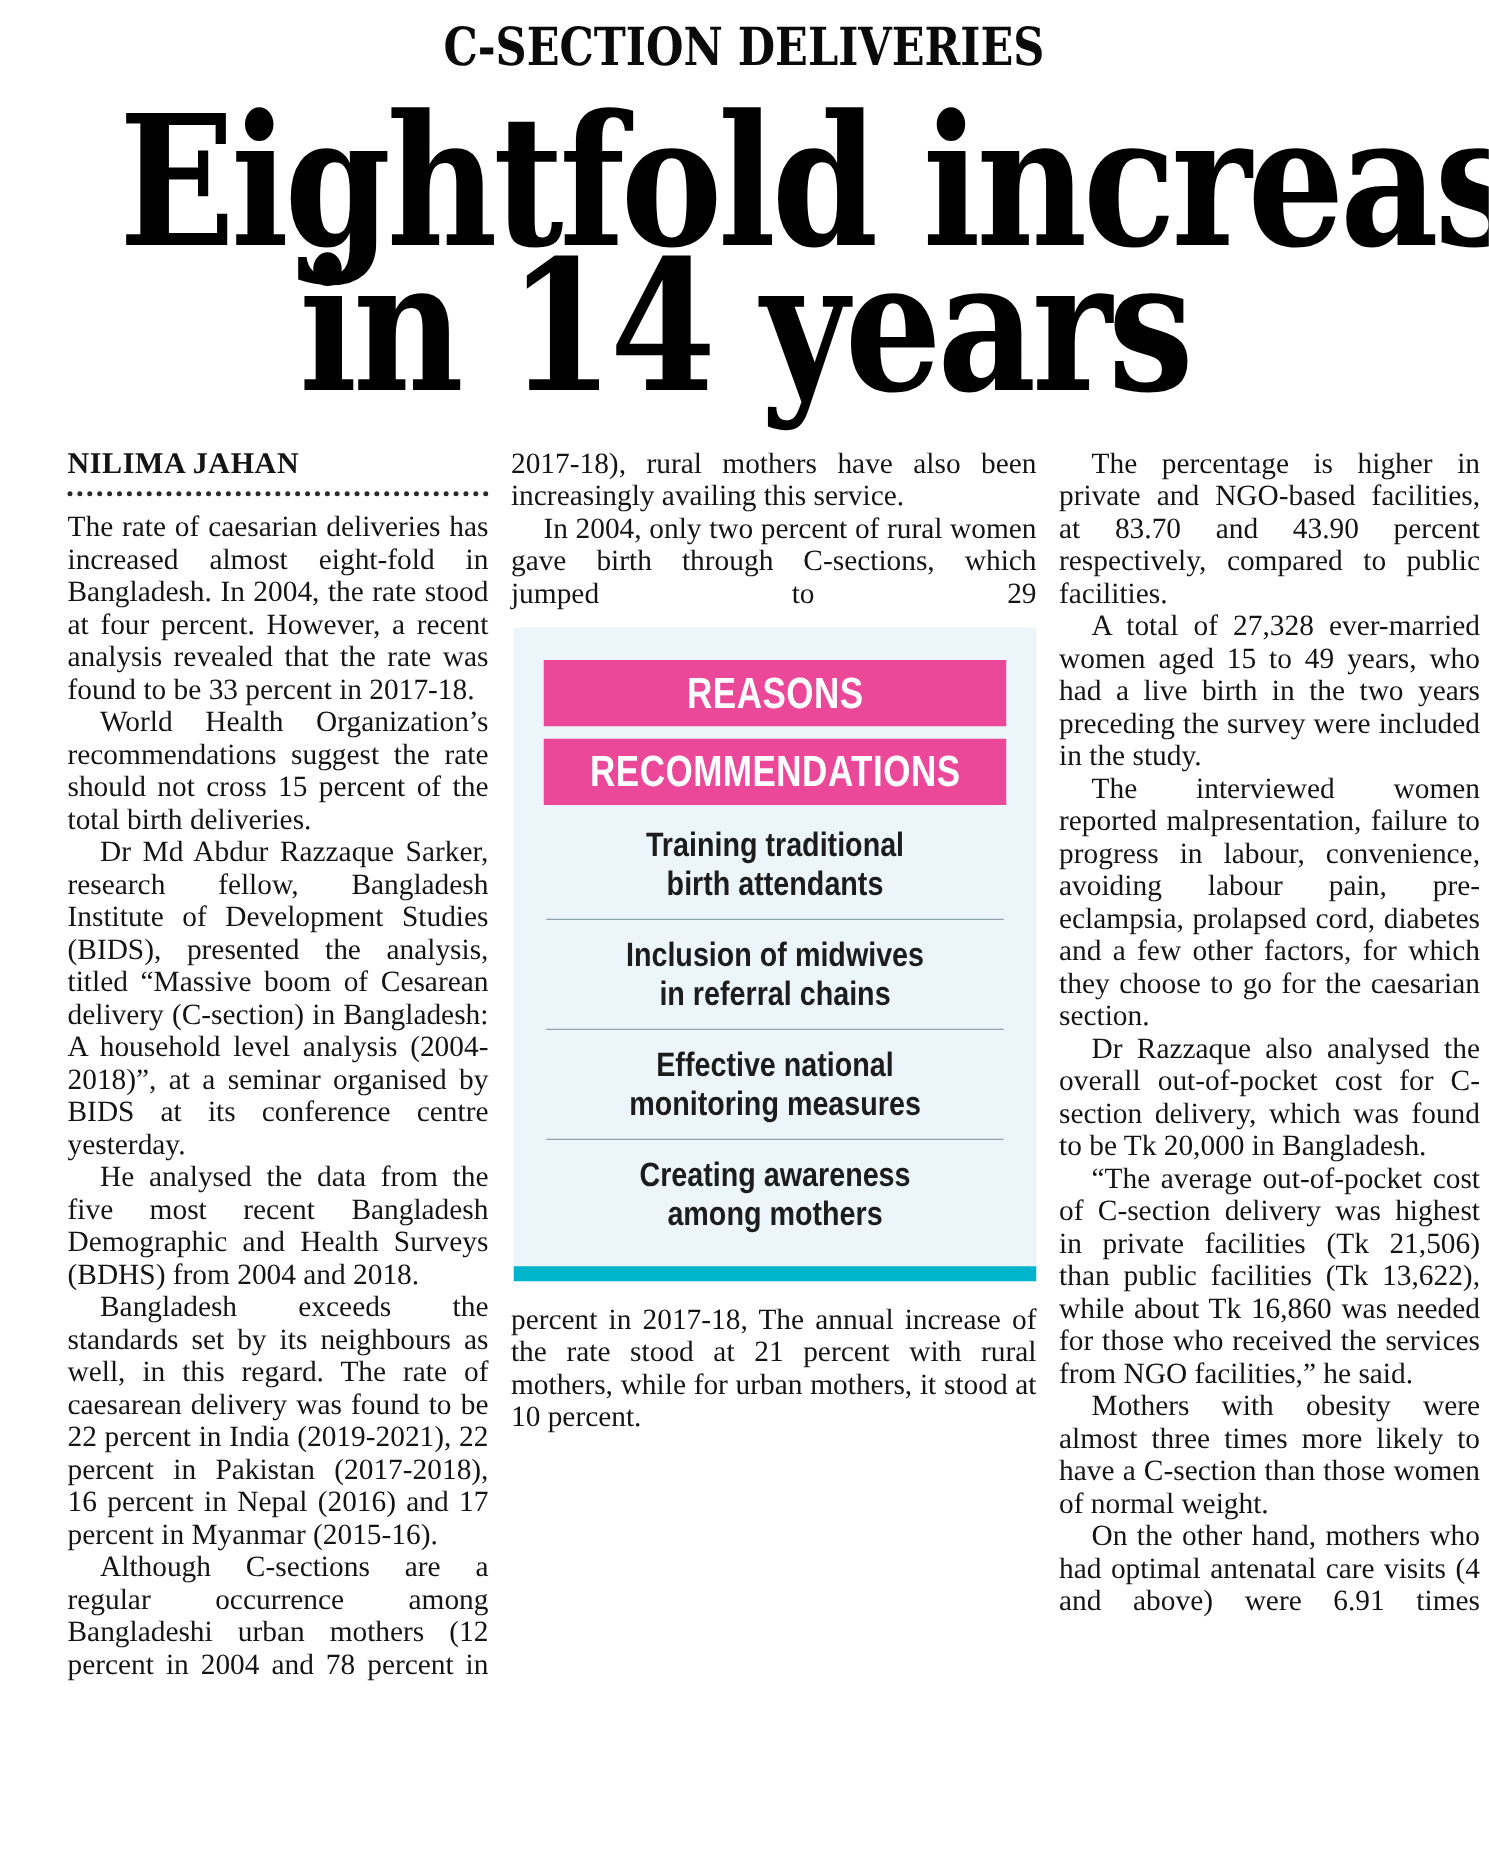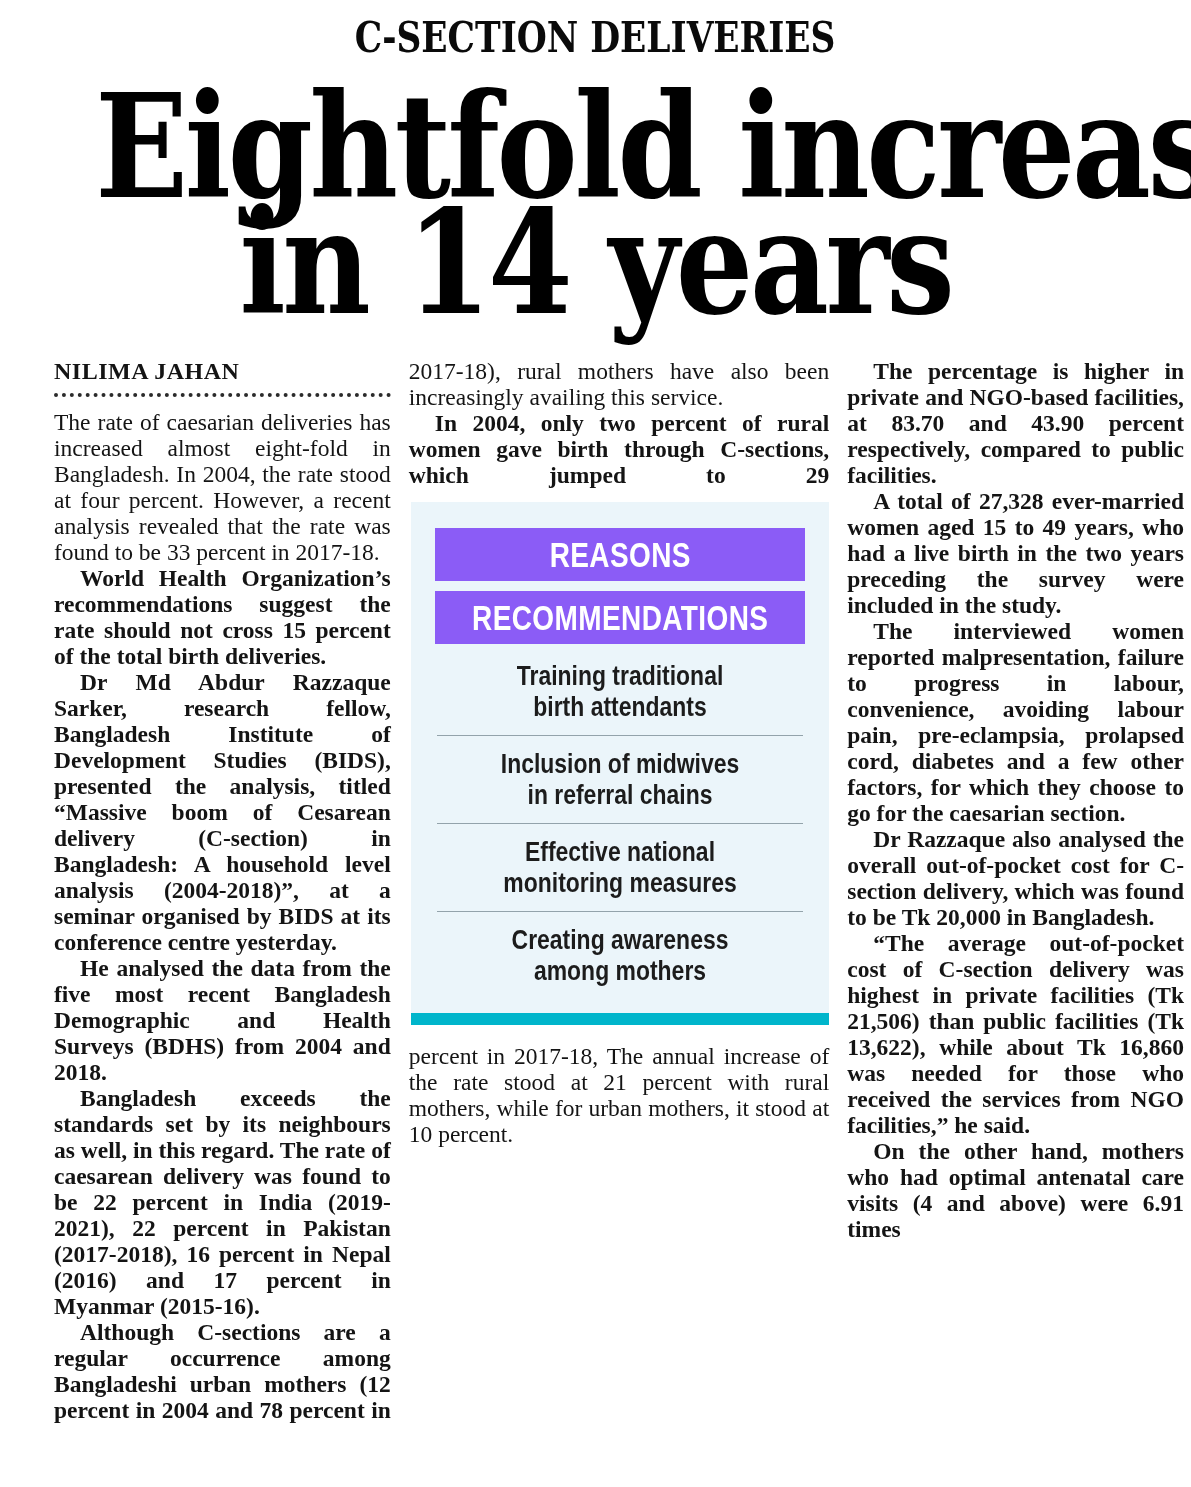--- a/index.html
+++ b/index.html
@@ -22,35 +22,35 @@
     color:#000;margin-top:26px;letter-spacing:-4px;
   }
   .headline .hl-line{display:block;white-space:nowrap;transform:scaleX(0.84);transform-origin:50% 50%;}
 
   
   .columns{
     display:flex;gap:18px;padding:0 7px;margin-top:38px;align-items:flex-start;margin-left:47px;
   }
   .col{flex:1 1 0;font-size:23.5px;line-height:26px;text-align:justify;}
   .col p{margin:0;}
-  .col p.ind{text-indent:26px;font-weight:bold;}
+  .col p.ind{text-indent:26px;}
   .col p.cont{text-align-last:justify;}
 
   .byline{
     font-family:"Liberation Serif", serif;font-weight:bold;font-size:24px;letter-spacing:0.5px;
     text-align:left;padding-bottom:9px;border-bottom:4px dotted #2b2b2b;margin-bottom:12px;
   }
 
   
   .infobox{
     background:#ebf5fa;margin:14px 0 18px 2px;padding-top:26px;
     font-family:"Liberation Sans", sans-serif;
   }
   .ib-header{
-    background:#8b5cf6;height:53px;margin:0 24px;
+    background:#ec4899;height:53px;margin:0 24px;
     display:flex;align-items:center;justify-content:center;
   }
   .ib-header .cond{
     display:inline-block;transform:scaleX(0.8);transform-origin:50% 50%;white-space:nowrap;
     color:#ffffff;font-weight:bold;font-size:35px;letter-spacing:0.5px;
   }
   .ib-items{padding:4px 0 2px;}
   .ib-item{text-align:center;color:#1c1c1c;}
   .ib-item .cond{
     display:inline-block;transform:scaleX(0.85);transform-origin:50% 50%;
@@ -122,17 +122,18 @@
 
       <p>percent in 2017-18, The annual increase of the rate stood at 21 percent with rural mothers, while for urban mothers, it stood at 10 percent.</p>
     </div>
 
     <div class="col">
       <p class="ind">The percentage is higher in private and NGO-based facilities, at 83.70 and 43.90 percent respectively, compared to public facilities.</p>
       <p class="ind">A total of 27,328 ever-married women aged 15 to 49 years, who had a live birth in the two years preceding the survey were included in the study.</p>
       <p class="ind">The interviewed women reported malpresentation, failure to progress in labour, convenience, avoiding labour pain, pre-eclampsia, prolapsed cord, diabetes and a few other factors, for which they choose to go for the caesarian section.</p>
       <p class="ind">Dr Razzaque also analysed the overall out-of-pocket cost for C-section delivery, which was found to be Tk 20,000 in Bangladesh.</p>
       <p class="ind">“The average out-of-pocket cost of C-section delivery was highest in private facilities (Tk 21,506) than public facilities (Tk 13,622), while about Tk 16,860 was needed for those who received the services from NGO facilities,” he said.</p>
+      <p class="ind">Mothers with obesity were almost three times more likely to have a C-section than those women of normal weight.</p>
       <p class="ind cont">On the other hand, mothers who had optimal antenatal care visits (4 and above) were 6.91 times</p>
     </div>
 
   </div>
 </div>
 
 </body></html>

